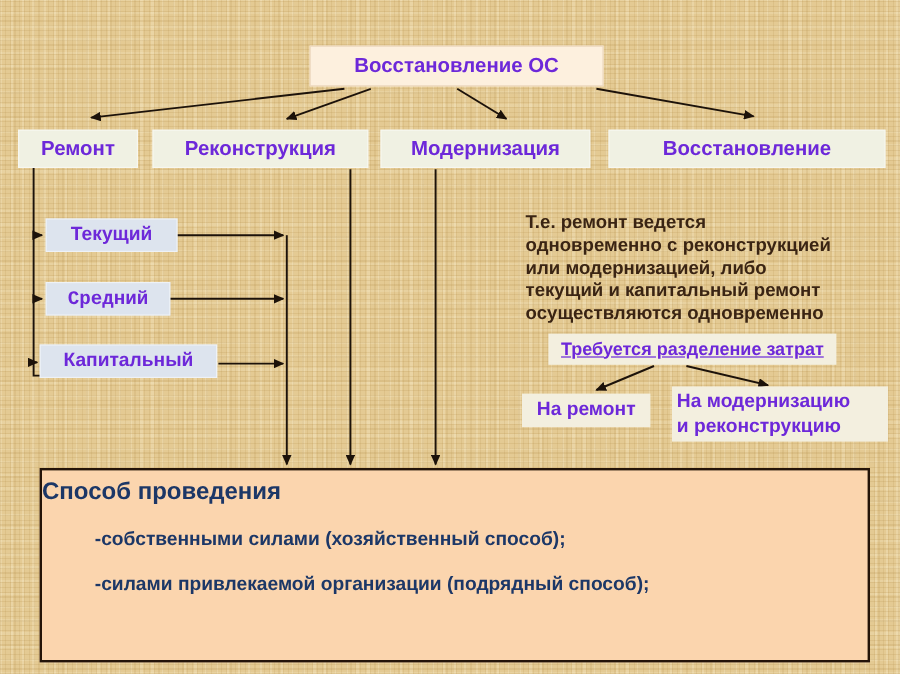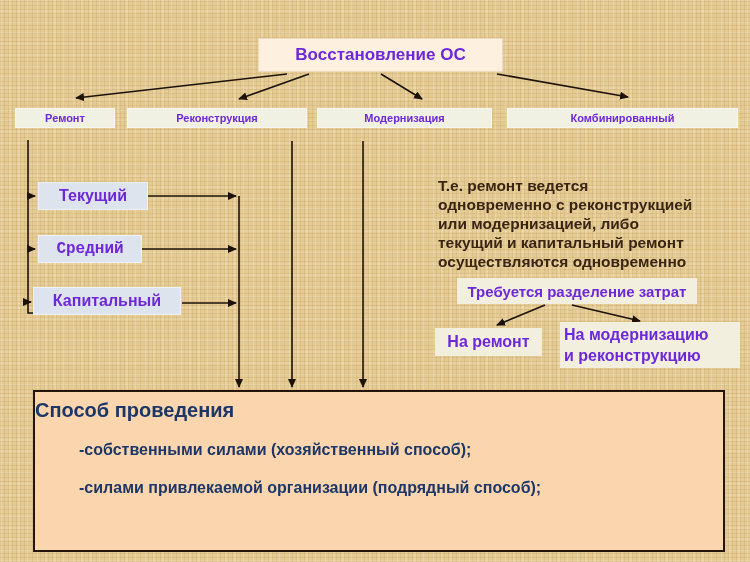--- a/index.html
+++ b/index.html
@@ -12,33 +12,33 @@
       repeating-linear-gradient(90deg, rgba(171,132,62,0.14) 0px, rgba(171,132,62,0.14) 1px, transparent 1px, transparent 4px),
       repeating-linear-gradient(90deg, rgba(255,248,224,0.22) 0px, rgba(255,248,224,0.22) 2px, transparent 2px, transparent 9px),
       repeating-linear-gradient(0deg, rgba(255,248,224,0.16) 0px, rgba(255,248,224,0.16) 2px, transparent 2px, transparent 11px);
   }
   .stage *{box-sizing:border-box;}
   svg.connectors{position:absolute;left:0;top:0;z-index:1;}
   .box{position:absolute;z-index:2;display:flex;align-items:center;justify-content:center;
        color:#6d28d9;font-weight:bold;text-align:center;}
   .title-box{left:258px;top:38px;width:245px;height:34px;background:#fdf0de;
              border:1px solid #edd9bf;font-size:17px;}
-  .cat{top:108px;height:20px;background:#f0f1e3;font-size:11px;border:1px solid rgba(255,255,255,.45);}
+  .cat{top:108px;height:32px;background:#f0f1e3;font-size:17px;border:1px solid rgba(255,255,255,.45);}
   .cat0{left:15px;width:100px;}
   .cat1{left:127px;width:180px;}
   .cat2{left:317px;width:175px;}
   .cat3{left:507px;width:231px;}
   .sub{background:#dde4ee;font-size:16px;border:1px solid rgba(255,255,255,.5);}
   .sub0{left:38px;top:182px;width:110px;height:28px;}
   .sub1{left:38px;top:235px;width:104px;height:28px;font-family:Liberation Mono, monospace;}
   .sub2{left:33px;top:287px;width:148px;height:28px;}
   .note{position:absolute;z-index:2;left:438px;top:166px;width:302px;
         color:#3a2413;font-weight:bold;font-size:15.5px;line-height:19px;
         white-space:pre-line;text-align:left;margin-top:10px;}
-  .split-header{left:457px;top:278px;width:240px;height:26px;background:#f3efdf;font-size:15px;}
+  .split-header{left:457px;top:278px;width:240px;height:26px;background:#f3efdf;font-size:15px;text-decoration:underline;}
   .target0{left:435px;top:328px;width:107px;height:28px;background:#f3efdf;font-size:16px;}
   .target1{left:560px;top:322px;width:180px;height:46px;background:#f3efdf;font-size:16px;
            justify-content:flex-start;padding-left:4px;text-align:left;white-space:pre-line;line-height:21px;}
   .method{position:absolute;z-index:2;left:33px;top:390px;width:692px;height:162px;
           background:#fbd5ae;border:2px solid #241409;color:#1c3767;}
   .method-title{margin-top:7px;font-weight:bold;font-size:20px;}
   .method-item{margin:17px auto 0 auto;max-width:600px;font-weight:bold;font-size:16px;
                line-height:21px;white-space:pre-line;}
 </style>
 </head>
@@ -78,21 +78,21 @@
       <line x1="545" y1="305" x2="497" y2="325" marker-end="url(#ah)"></line>
       <line x1="572" y1="305" x2="640" y2="321" marker-end="url(#ah)"></line>
     </g>
   </svg>
 
   <div class="box title-box">Восстановление ОС</div>
 
   <div class="box cat cat0">Ремонт</div>
   <div class="box cat cat1">Реконструкция</div>
   <div class="box cat cat2">Модернизация</div>
-  <div class="box cat cat3">Комбинированный</div>
+  <div class="box cat cat3">Восстановление</div>
 
   <div class="box sub sub0">Текущий</div>
   <div class="box sub sub1">Средний</div>
   <div class="box sub sub2">Капитальный</div>
 
   <div class="note">Т.е. ремонт ведется
 одновременно с реконструкцией
 или модернизацией, либо
 текущий и капитальный ремонт
 осуществляются одновременно</div>

